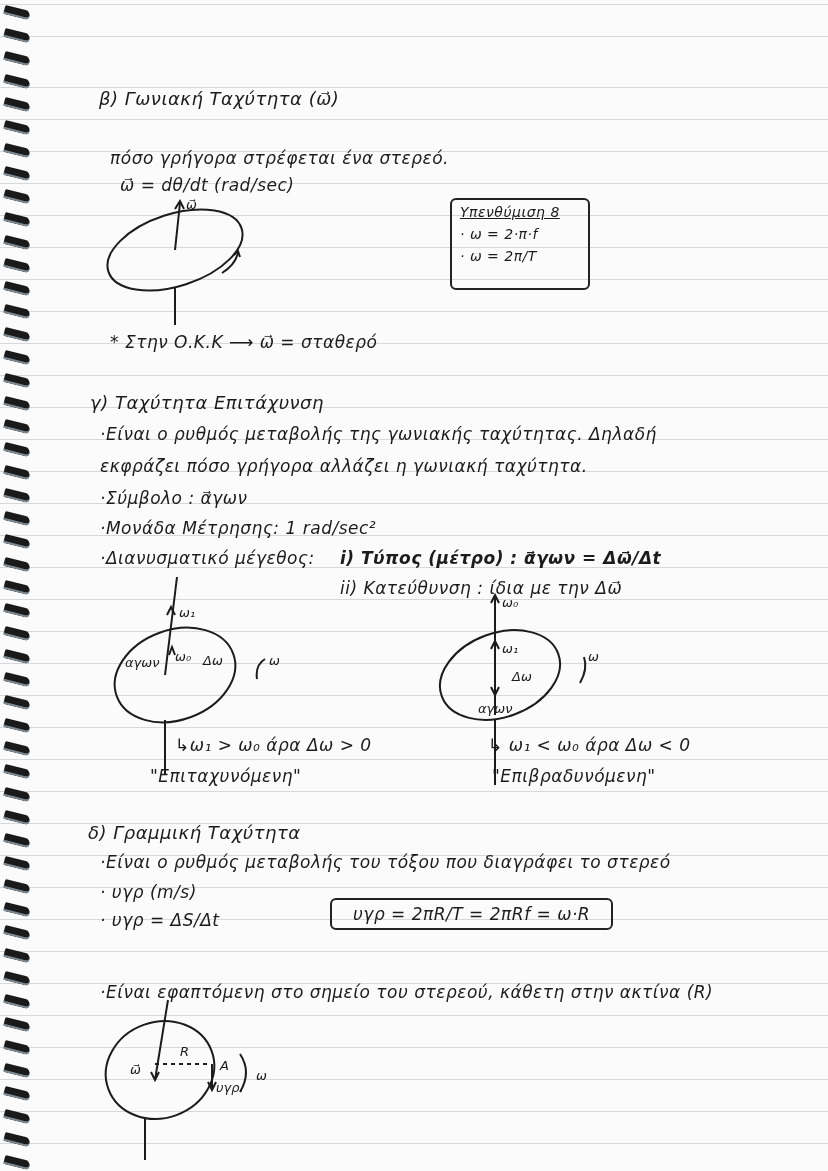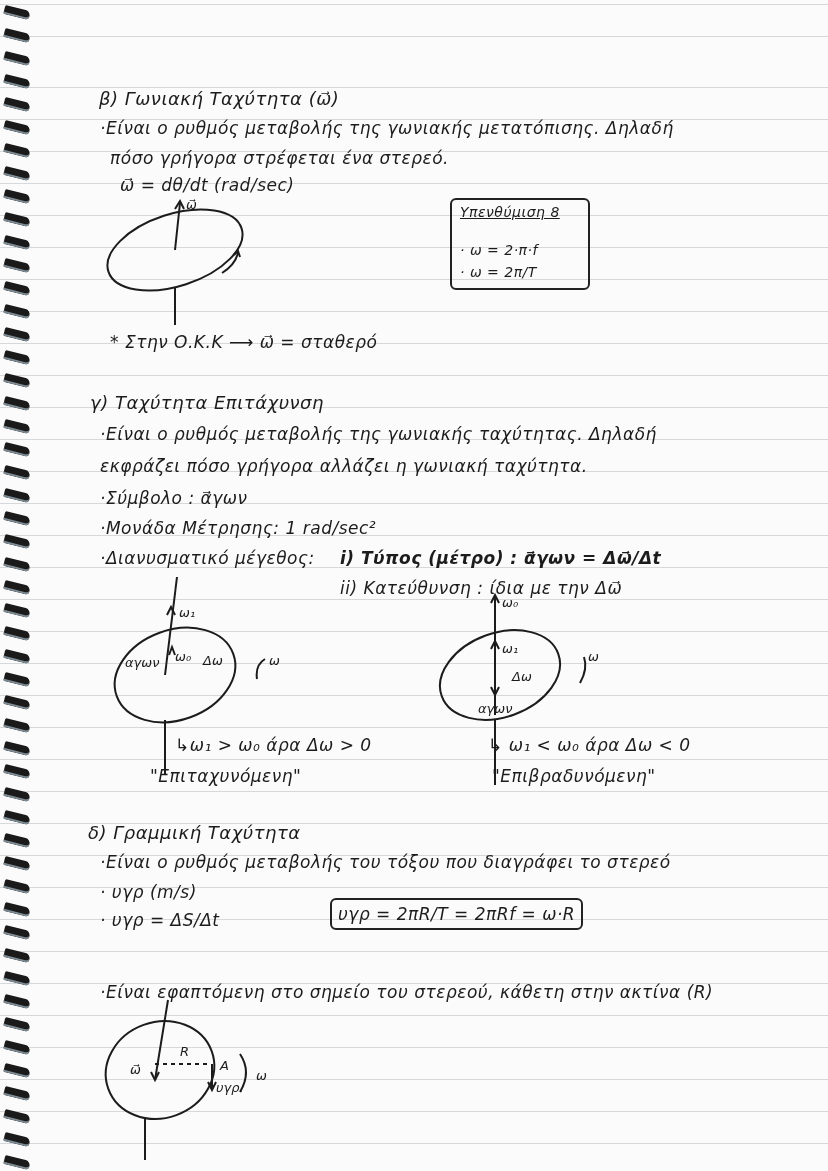--- a/index.html
+++ b/index.html
@@ -91,37 +91,36 @@
       <div class="ring" style="top: 1020px;"></div>
       <div class="ring" style="top: 1043px;"></div>
       <div class="ring" style="top: 1066px;"></div>
       <div class="ring" style="top: 1089px;"></div>
       <div class="ring" style="top: 1112px;"></div>
       <div class="ring" style="top: 1135px;"></div>
       <div class="ring" style="top: 1158px;"></div>
     </div>
 
   <div class="txt h" style="left:86px;top:88px;margin-left:13px;">β) Γωνιακή Ταχύτητα (ω⃗)</div>
-  <div class="txt" style="left:100px;top:118px;">·Είναι ο ρυθμός μεταβολής της γωνιακής μετατόπισης. Δηλαδή</div>
   <div class="txt" style="left:110px;top:148px;">πόσο γρήγορα στρέφεται ένα στερεό.</div>
   <div class="txt" style="left:120px;top:175px;">ω⃗ = dθ/dt (rad/sec)</div>
 
   <svg class="diag" style="left:100px;top:195px;" width="160" height="130">
     <ellipse cx="75" cy="55" rx="70" ry="36" transform="rotate(-18 75 55)"></ellipse>
     <line x1="75" y1="55" x2="80" y2="8"></line>
     <polyline points="75,14 80,6 84,14"></polyline>
     <line x1="75" y1="92" x2="75" y2="130"></line>
     <path d="M122 78 Q135 70 138 58"></path>
     <polyline points="134,60 138,56 140,62"></polyline>
     <text x="86" y="14">ω⃗</text>
   </svg>
 
   <div class="box" style="left:450px;top:198px;width:120px;height:80px;">
     <div class="txt sm" style="position:static;text-decoration:underline;">Υπενθύμιση 8</div>
-    <div class="txt sm" style="position:static;margin-top:22px;">· ω = 2·π·f</div>
+    <div class="txt sm" style="position:static;margin-top:6px;">· ω = 2·π·f</div>
     <div class="txt sm" style="position:static;margin-top:6px;">· ω = 2π/T</div>
   </div>
 
   <div class="txt" style="left:110px;top:332px;">* Στην Ο.Κ.Κ ⟶ ω⃗ = σταθερό</div>
 
   <div class="txt h" style="left:90px;top:392px;">γ) Ταχύτητα Επιτάχυνση</div>
   <div class="txt" style="left:100px;top:424px;">·Είναι ο ρυθμός μεταβολής της γωνιακής ταχύτητας. Δηλαδή</div>
   <div class="txt" style="left:100px;top:456px;font-style:italic;">εκφράζει πόσο γρήγορα αλλάζει η γωνιακή ταχύτητα.</div>
   <div class="txt" style="left:100px;top:488px;">·Σύμβολο : α⃗γων</div>
   <div class="txt" style="left:100px;top:518px;">·Μονάδα Μέτρησης: 1 rad/sec²</div>
@@ -159,21 +158,21 @@
     <text x="48" y="118">αγων</text>
     <text x="158" y="66">ω</text>
   </svg>
   <div class="txt" style="left:488px;top:735px;">↳ ω₁ &lt; ω₀ άρα Δω &lt; 0</div>
   <div class="txt" style="left:492px;top:766px;">"Επιβραδυνόμενη"</div>
 
   <div class="txt h" style="left:88px;top:822px;text-align:center;">δ) Γραμμική Ταχύτητα</div>
   <div class="txt" style="left:100px;top:852px;">·Είναι ο ρυθμός μεταβολής του τόξου που διαγράφει το στερεό</div>
   <div class="txt" style="left:100px;top:882px;">· υγρ (m/s)</div>
   <div class="txt" style="left:100px;top:910px;">· υγρ = ΔS/Δt</div>
-  <div class="box" style="left:330px;top:898px;padding:4px 6px;">
+  <div class="box" style="left:330px;top:898px;padding:4px 21px;">
     <div class="txt" style="position:static;">υγρ = 2πR/T = 2πRf = ω·R</div>
   </div>
 
   <div class="txt" style="left:100px;top:982px;">·Είναι εφαπτόμενη στο σημείο του στερεού, κάθετη στην ακτίνα (R)</div>
 
   <svg class="diag" style="left:100px;top:1000px;" width="220" height="160">
     <ellipse cx="60" cy="70" rx="55" ry="48" transform="rotate(-20 60 70)"></ellipse>
     <line x1="68" y1="0" x2="55" y2="80"></line>
     <polyline points="51,72 55,80 59,72"></polyline>
     <line x1="55" y1="64" x2="110" y2="64" stroke-dasharray="4 4"></line>

